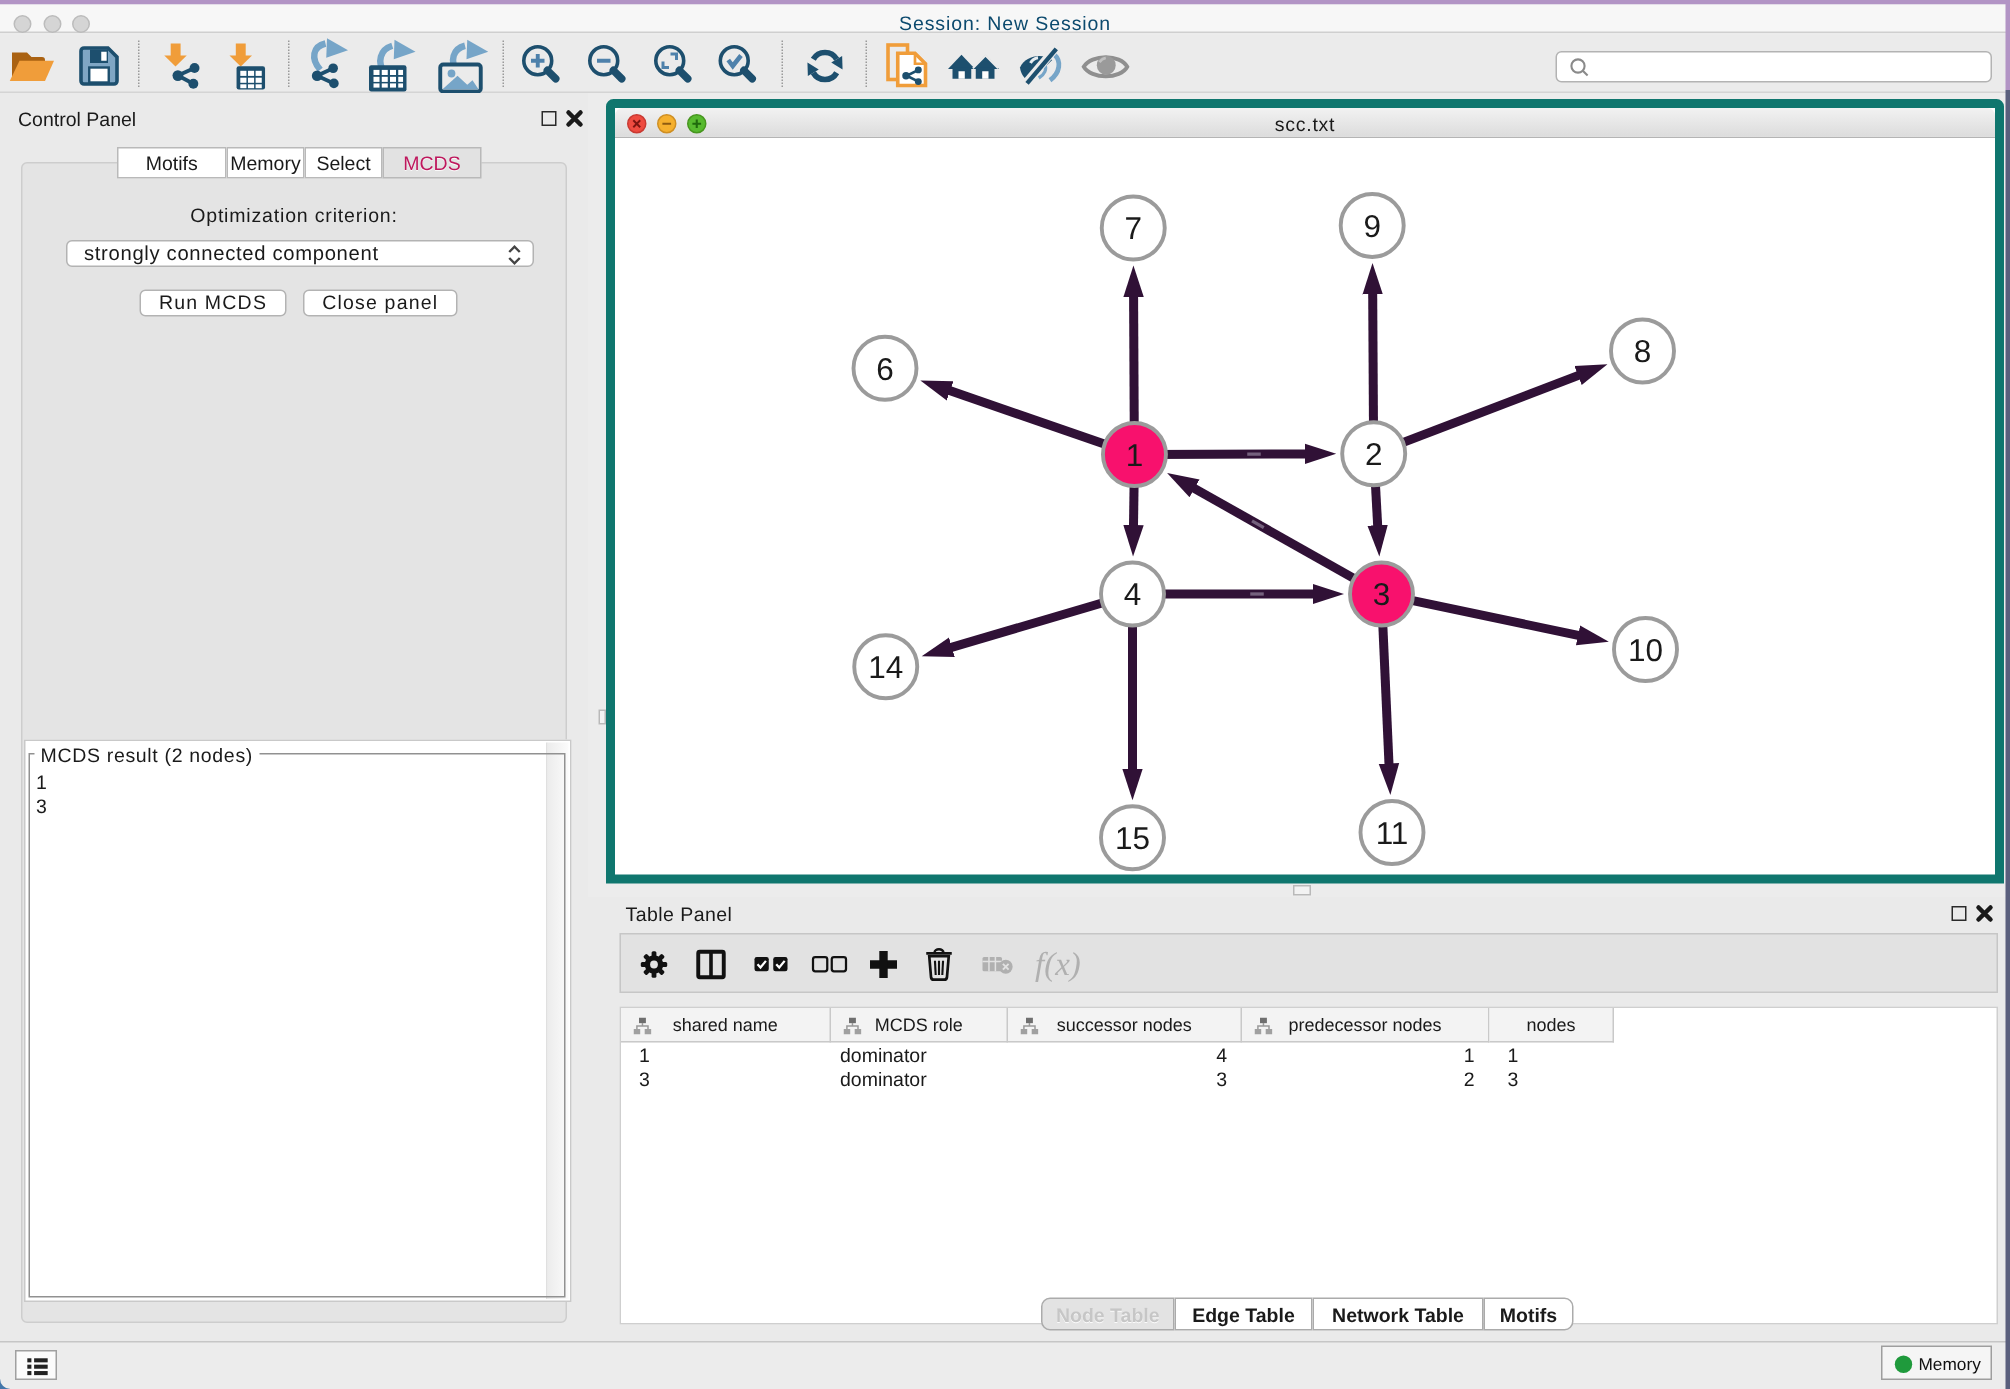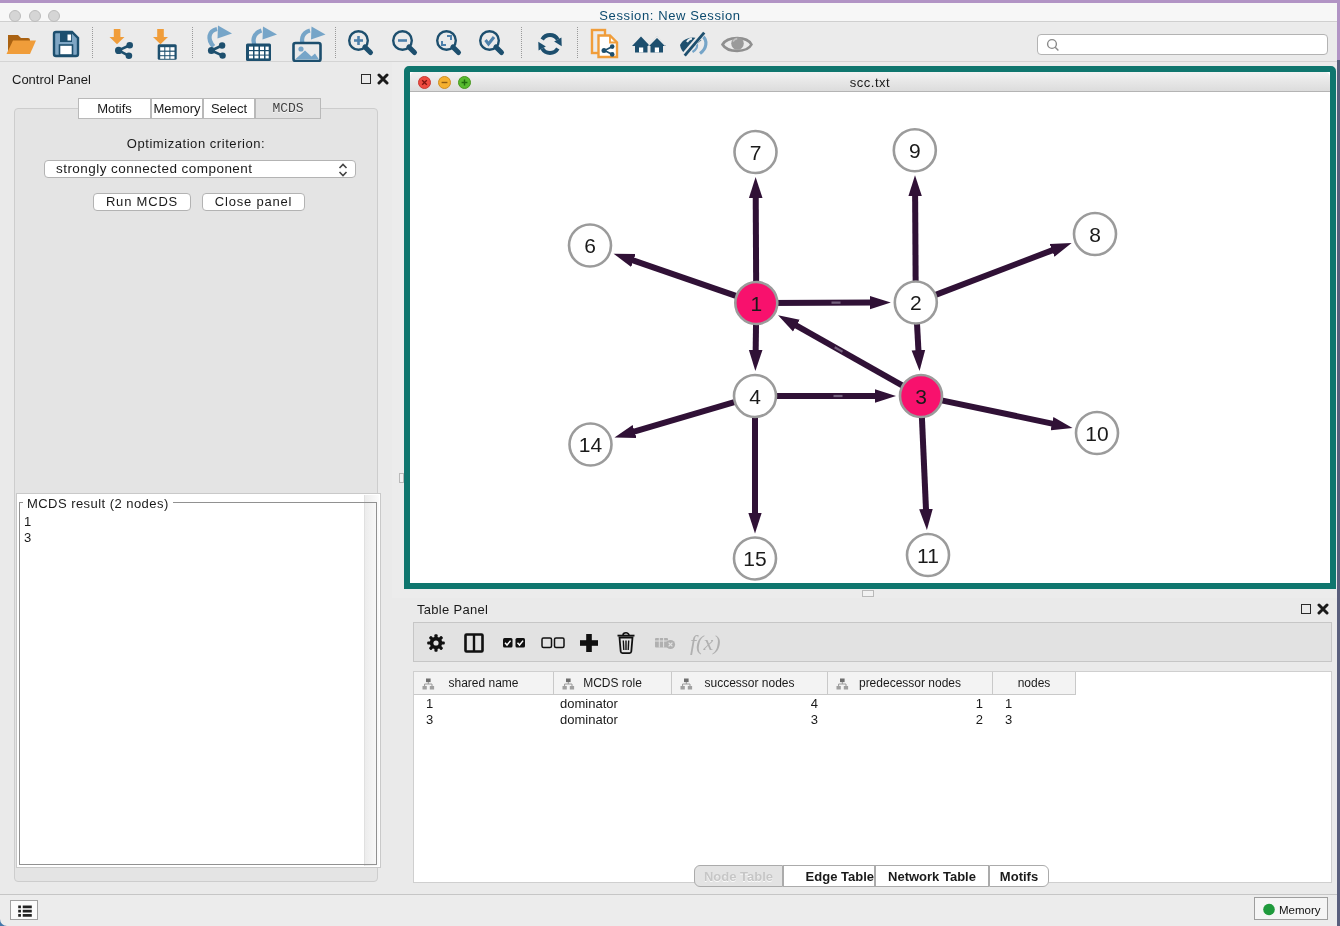--- a/index.html
+++ b/index.html
@@ -15,21 +15,21 @@
   #toolbar { left:0; top:23px; width:1340px; height:39px; background:#ebebeb; border-bottom:1px solid #d4d4d4; }
   .sep { position:absolute; top:4px; height:31px; width:0; border-left:1px dotted #9a9a9a; }
   #searchbox { left:1037px; top:11px; width:291px; height:21px; background:#fff; border:1px solid #b3b3b3; border-radius:4px; }
 
   
   #cpanel { left:0; top:62px; width:392px; height:832px; background:#eaeaea; }
   #cphead { left:12px; top:10px; font-size:13px; }
   .sqicon { position:absolute; width:10px; height:10px; border:1.5px solid #2a2a2a; background:transparent; }
   #cppane { left:14px; top:46px; width:364px; height:774px; background:#e4e4e4; border:1px solid #cdcdcd; border-radius:4px; }
   .tab { position:absolute; top:36px; height:21px; font-size:13px; text-align:center; line-height:20px; background:#fff; border:1px solid #b9b9b9; }
-  .tabsel { background:#e2e2e2; color:#404040; text-shadow:0 1px 0 #fafafa;font-family:Liberation Mono, monospace; }
+  .tabsel { background:#e2e2e2; color:#be185d; text-shadow:0 1px 0 #fafafa; }
   #optlabel { left:0; top:74px; width:392px; text-align:center; font-size:13px; letter-spacing:0.55px; }
   #combo { left:44px; top:98px; width:312px; height:18px; background:#fff; border:1px solid #b3b3b3; border-radius:4px; font-size:13.5px; line-height:16px; padding-left:11px; letter-spacing:0.45px; }
   .pbtn { position:absolute; top:131px; height:18px; background:#fff; border:1px solid #b3b3b3; border-radius:4px; font-size:13px; text-align:center; line-height:16px; letter-spacing:0.8px; }
   #mcdswhite { left:16px; top:430.5px; width:365px; height:375px; background:#fff; border:1px solid #c9c9c9; }
   #mcdsframe { position:absolute; left:2px; top:8.5px; width:358px; height:363px; border:1px solid #919191; }
   #mcdslabel { position:absolute; left:6px; top:2px; font-size:13px; background:#fff; padding:0 4px; letter-spacing:0.45px; }
   #mcdsitems { position:absolute; left:7px; top:20.5px; font-size:13px; line-height:16px; }
   #mcdsscroll { position:absolute; right:1px; top:1px; width:15px; height:371px; background:linear-gradient(90deg,#ececec,#fbfbfb); border-left:1px solid #e0e0e0; }
 
   
@@ -374,21 +374,21 @@
       <div class="td" style="left:258px; top:23.5px; width:146px; text-align:right;">4</div>
       <div class="td" style="left:414px; top:23.5px; width:155px; text-align:right;">1</div>
       <div class="td" style="left:591px; top:23.5px;">1</div>
       <div class="td" style="left:12px; top:39.5px;">3</div>
       <div class="td" style="left:146px; top:39.5px;">dominator</div>
       <div class="td" style="left:258px; top:39.5px; width:146px; text-align:right;">3</div>
       <div class="td" style="left:414px; top:39.5px; width:155px; text-align:right;">2</div>
       <div class="td" style="left:591px; top:39.5px;">3</div>
     </div>
     <div class="btab btabsel" style="left:302px; width:89px; border-radius:6px 0 0 6px;">Node Table</div>
-    <div class="btab" style="left:391px; width:92px;text-align:right;">Edge Table</div>
+    <div class="btab" style="left:391px; width:92px;">Edge Table</div>
     <div class="btab" style="left:483px; width:114px;">Network Table</div>
     <div class="btab" style="left:597px; width:60px; border-radius:0 6px 6px 0;">Motifs</div>
     <div class="abs" id="membtn">
       <svg width="74" height="23" viewBox="0 0 74 23" style="position:absolute;left:0;top:0;">
         <circle cx="14" cy="11.5" r="5.8" fill="#1f9a3c"></circle>
         <text x="24" y="15.5" font-size="11.5" fill="#111">Memory</text>
       </svg>
     </div>
   </div>
 

